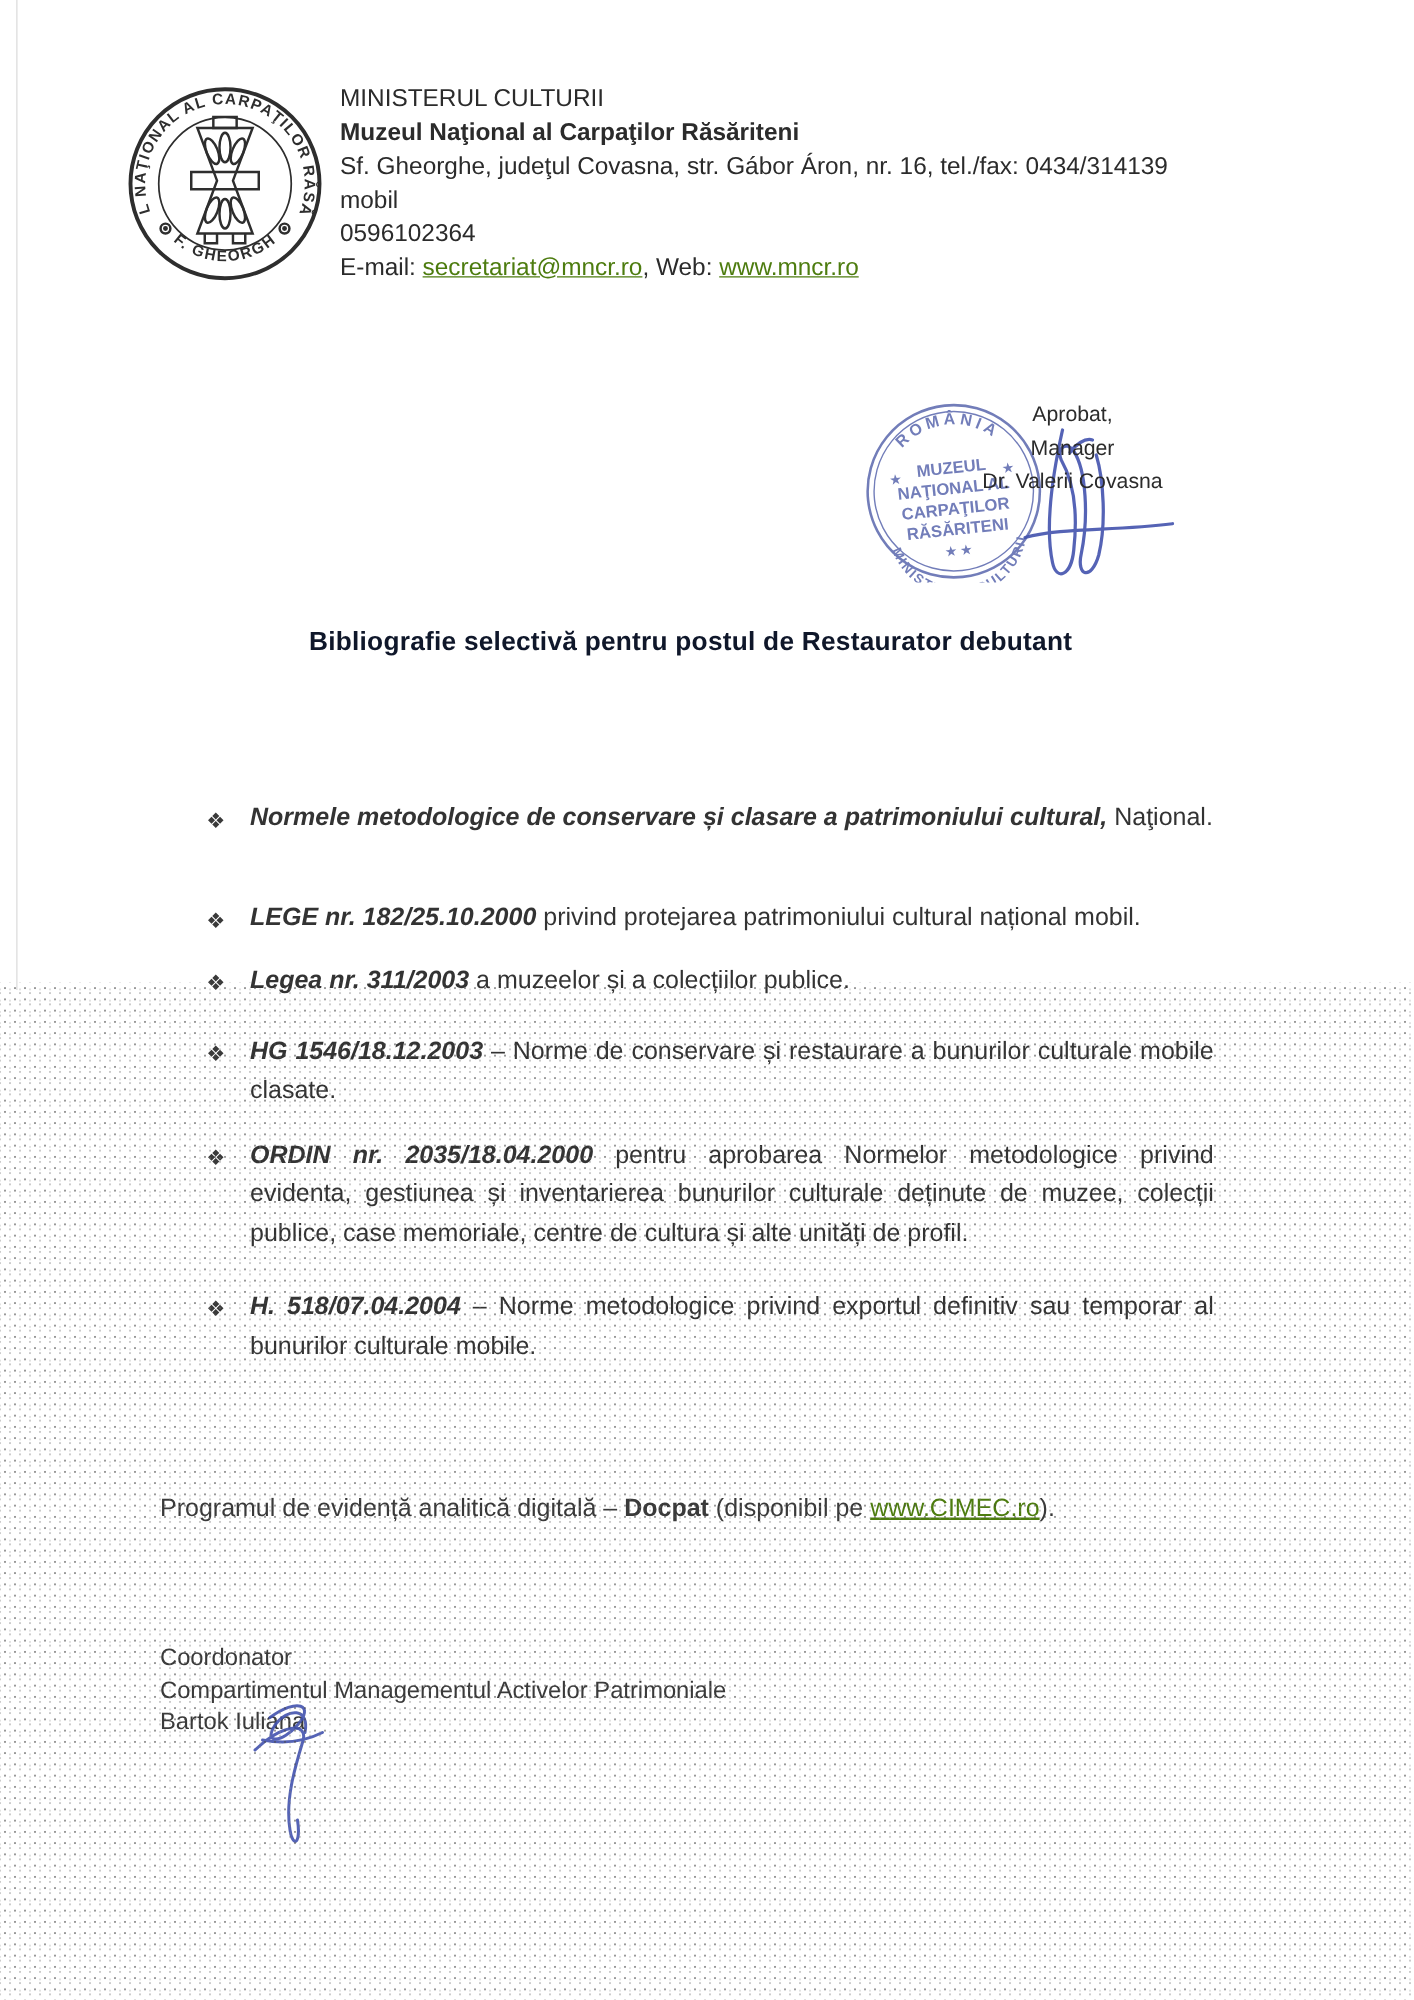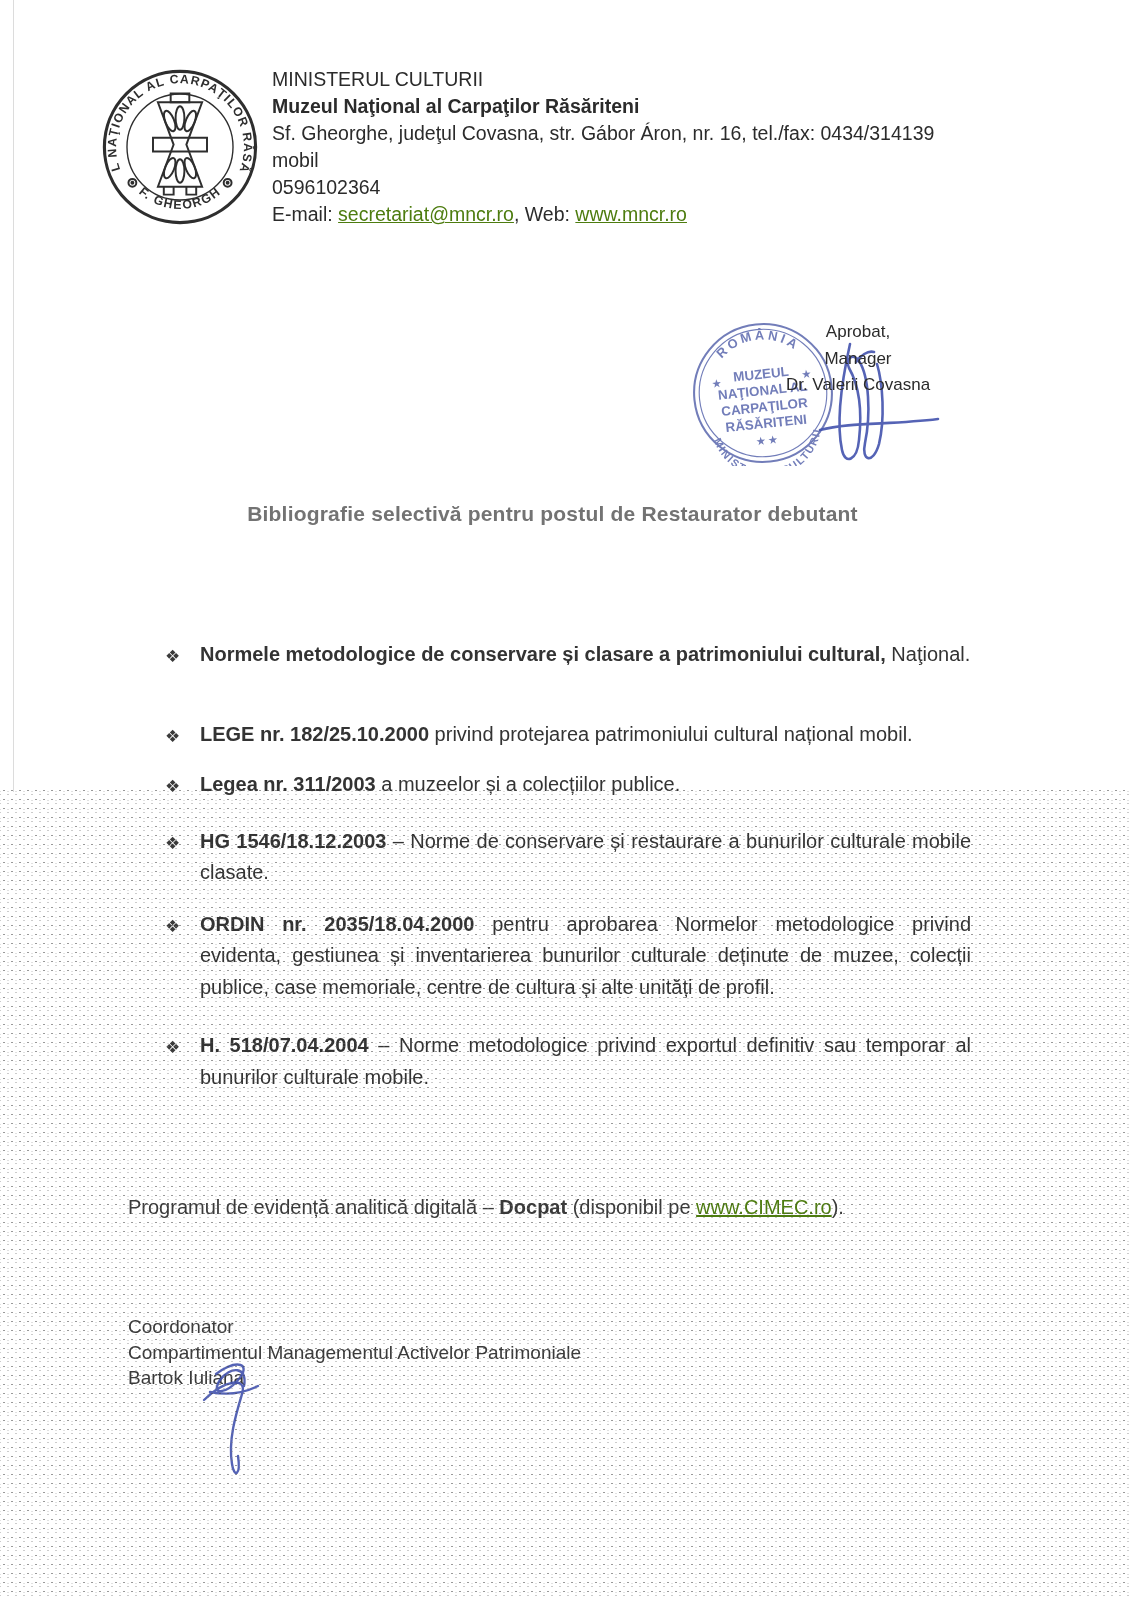--- a/index.html
+++ b/index.html
@@ -15,28 +15,28 @@
   .header-block { position:absolute; left:272px; top:66px; width:700px; font-size:19.5px; line-height:27px; color:#2b2b2b; }
   .header-block .bold { font-weight:bold; }
   a.doc-link { color:#4d7c0f; text-decoration:underline; cursor:pointer; }
 
   
   .approval { position:absolute; left:758px; top:283px; width:200px; text-align:center; font-size:17px; line-height:26.5px; color:#2b2b2b; z-index:4;margin-top:36px; }
   .stamp { position:absolute; left:690px; top:320px; width:146px; height:146px; z-index:2; opacity:.88; }
   .signature-manager { position:absolute; left:798px; top:322px; width:160px; height:160px; z-index:3; }
 
   
-  .doc-title { position:absolute; left:0; top:502px; width:1105px; text-align:center; font-size:21px; font-weight:bold; color:#737373; letter-spacing:.2px; }
+  .doc-title { position:absolute; left:0; top:502px; width:1105px; text-align:center; font-size:21px; font-weight:bold; color:#0f172a; letter-spacing:.2px; }
 
   
   .bib-list { position:absolute; left:165px; top:639px; width:806px; font-size:20px; line-height:31.5px; color:#333; }
   .bib-item { display:flex; }
   .bib-item .bullet { width:35px; flex:none; font-size:17px; padding-top:2px; color:#3a3a3a; }
   .bib-item p { flex:1; text-align:justify; }
-  .bib-item .emph { font-weight:bold; }
+  .bib-item .emph { font-weight:bold;font-style:italic; }
   .mb1{margin-bottom:46px;} .mb2{margin-bottom:17px;} .mb3{margin-bottom:23px;}
   .mb4{margin-bottom:20px;} .mb5{margin-bottom:27px;}
 
   
   .program-line { position:absolute; left:128px; top:1196px; width:870px; font-size:20px; color:#3a3a3a; }
   .program-line .emph { font-weight:bold; }
 
   
   .coordinator { position:absolute; left:128px; top:1314px; font-size:19px; line-height:25.5px; color:#3a3a3a; }
   .signature-coordinator { position:absolute; left:186px; top:1352px; width:100px; height:135px; z-index:3; }

